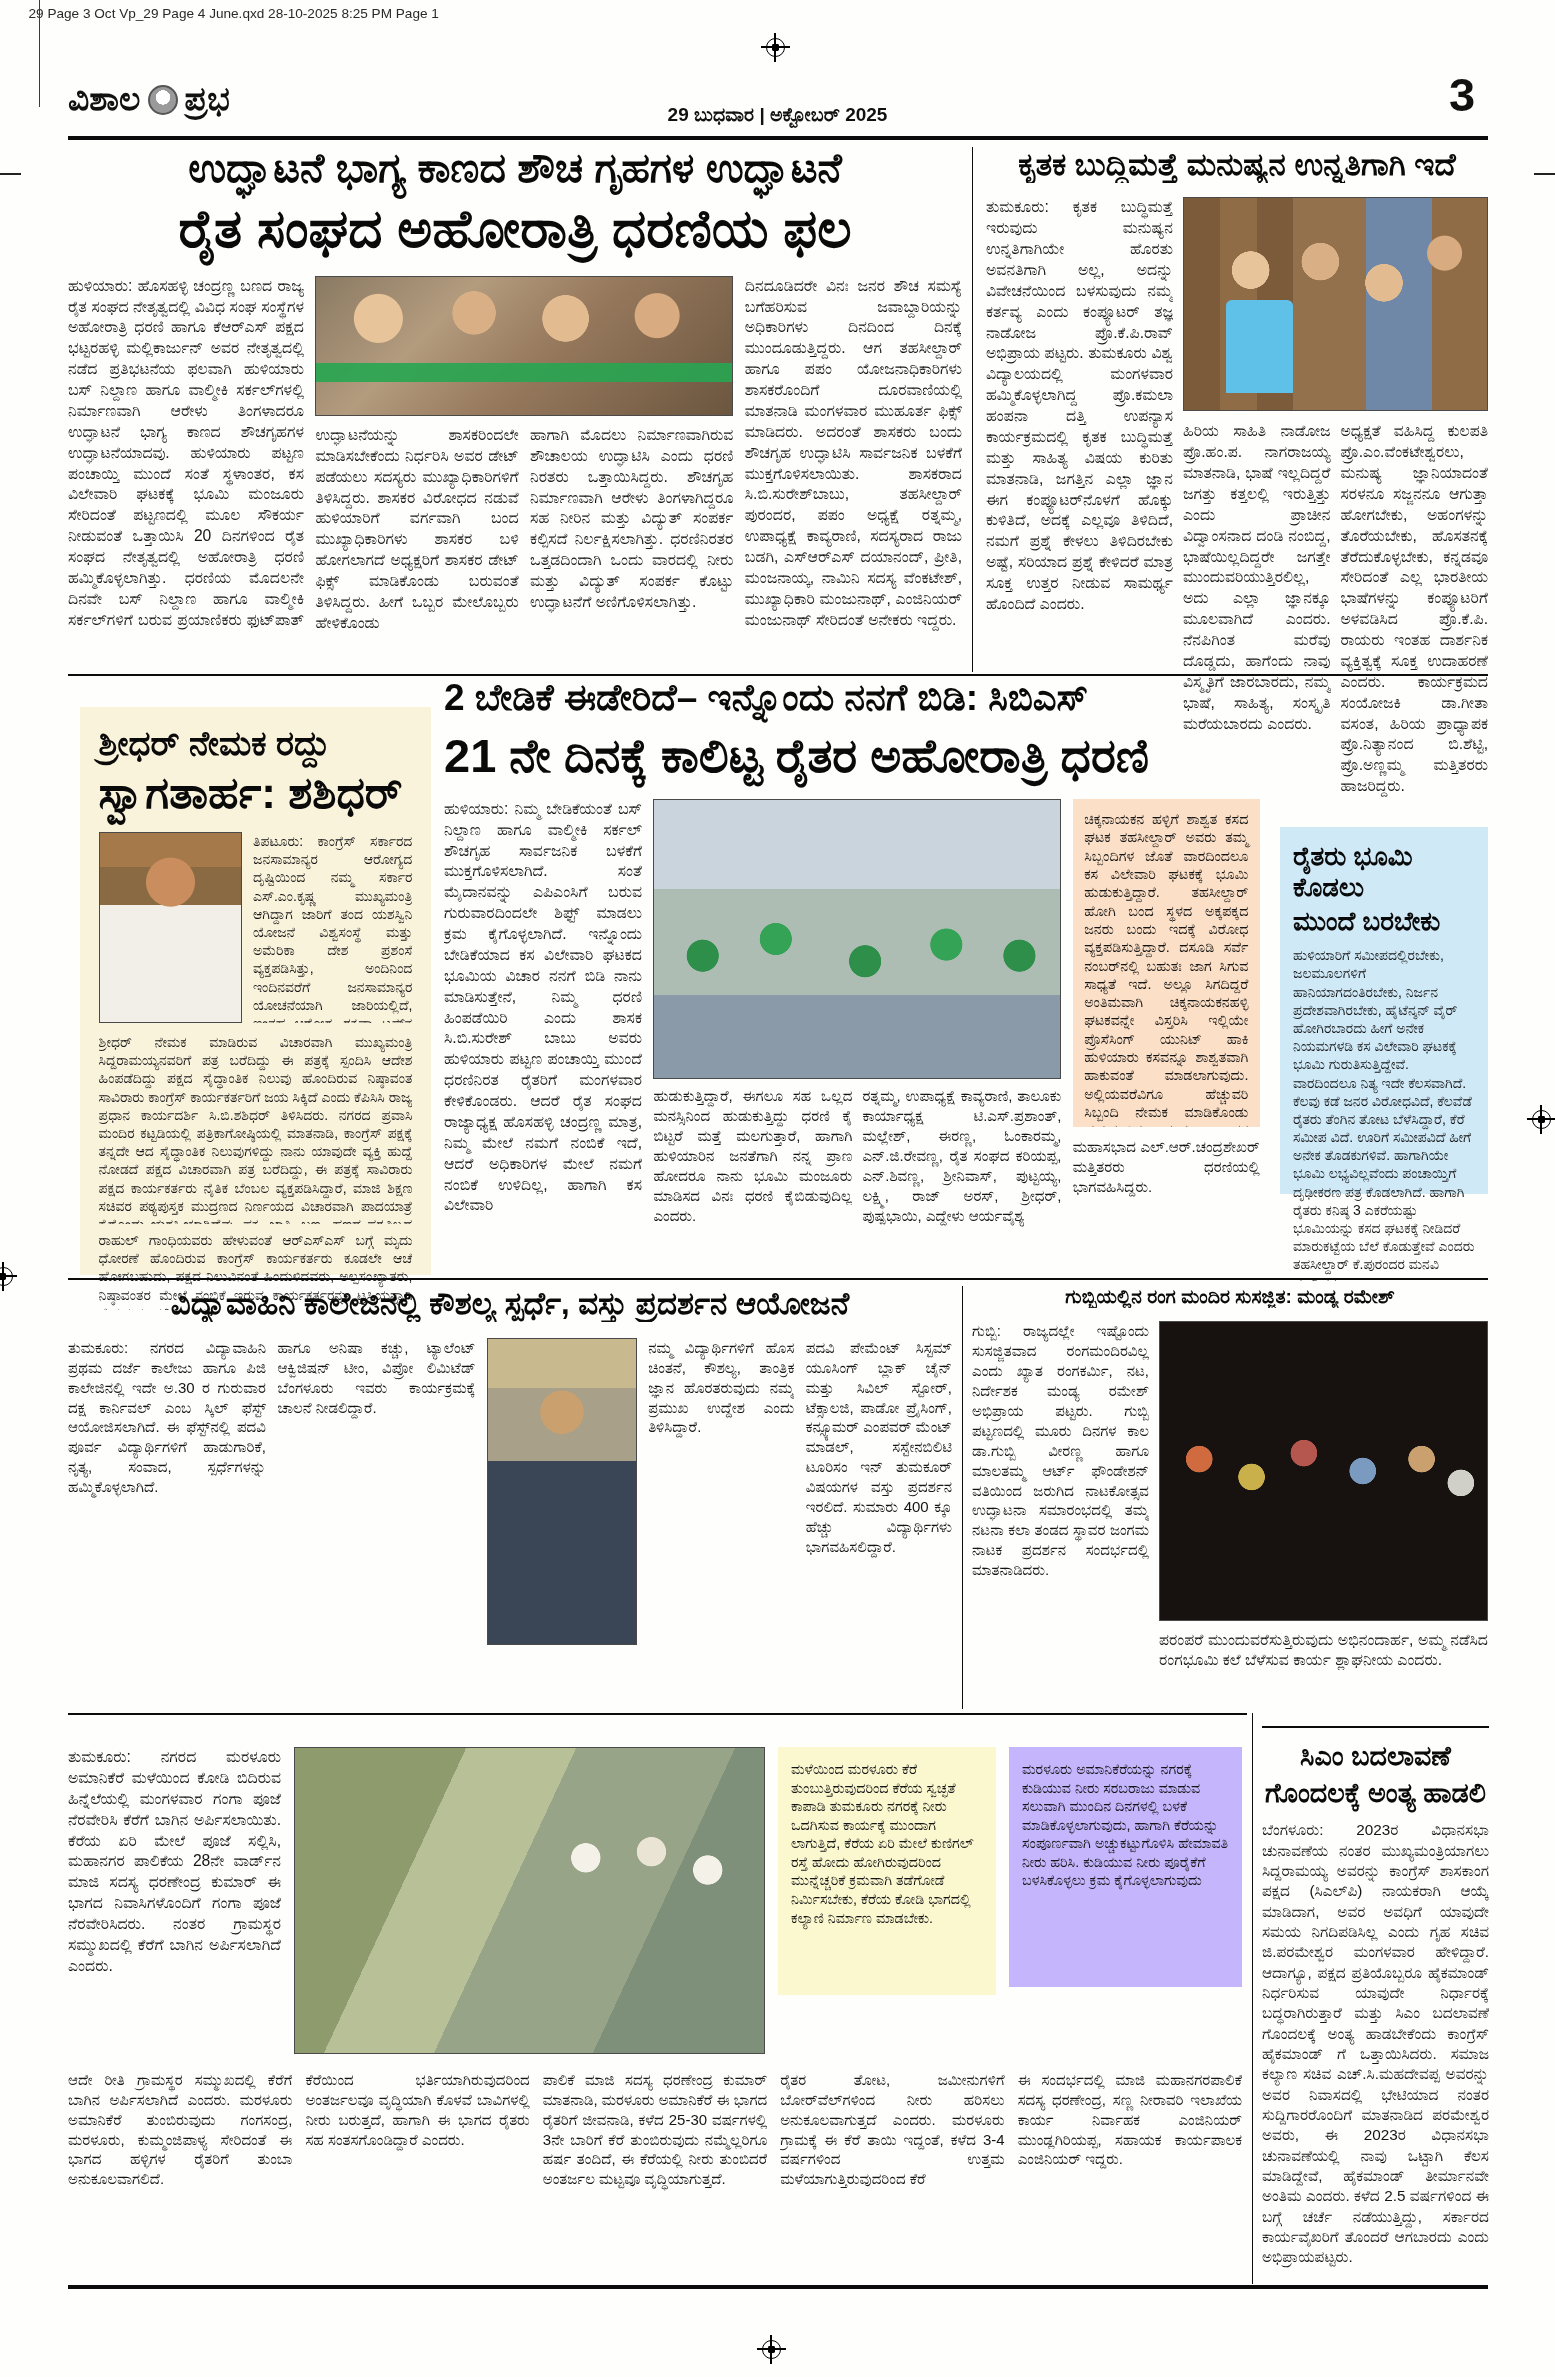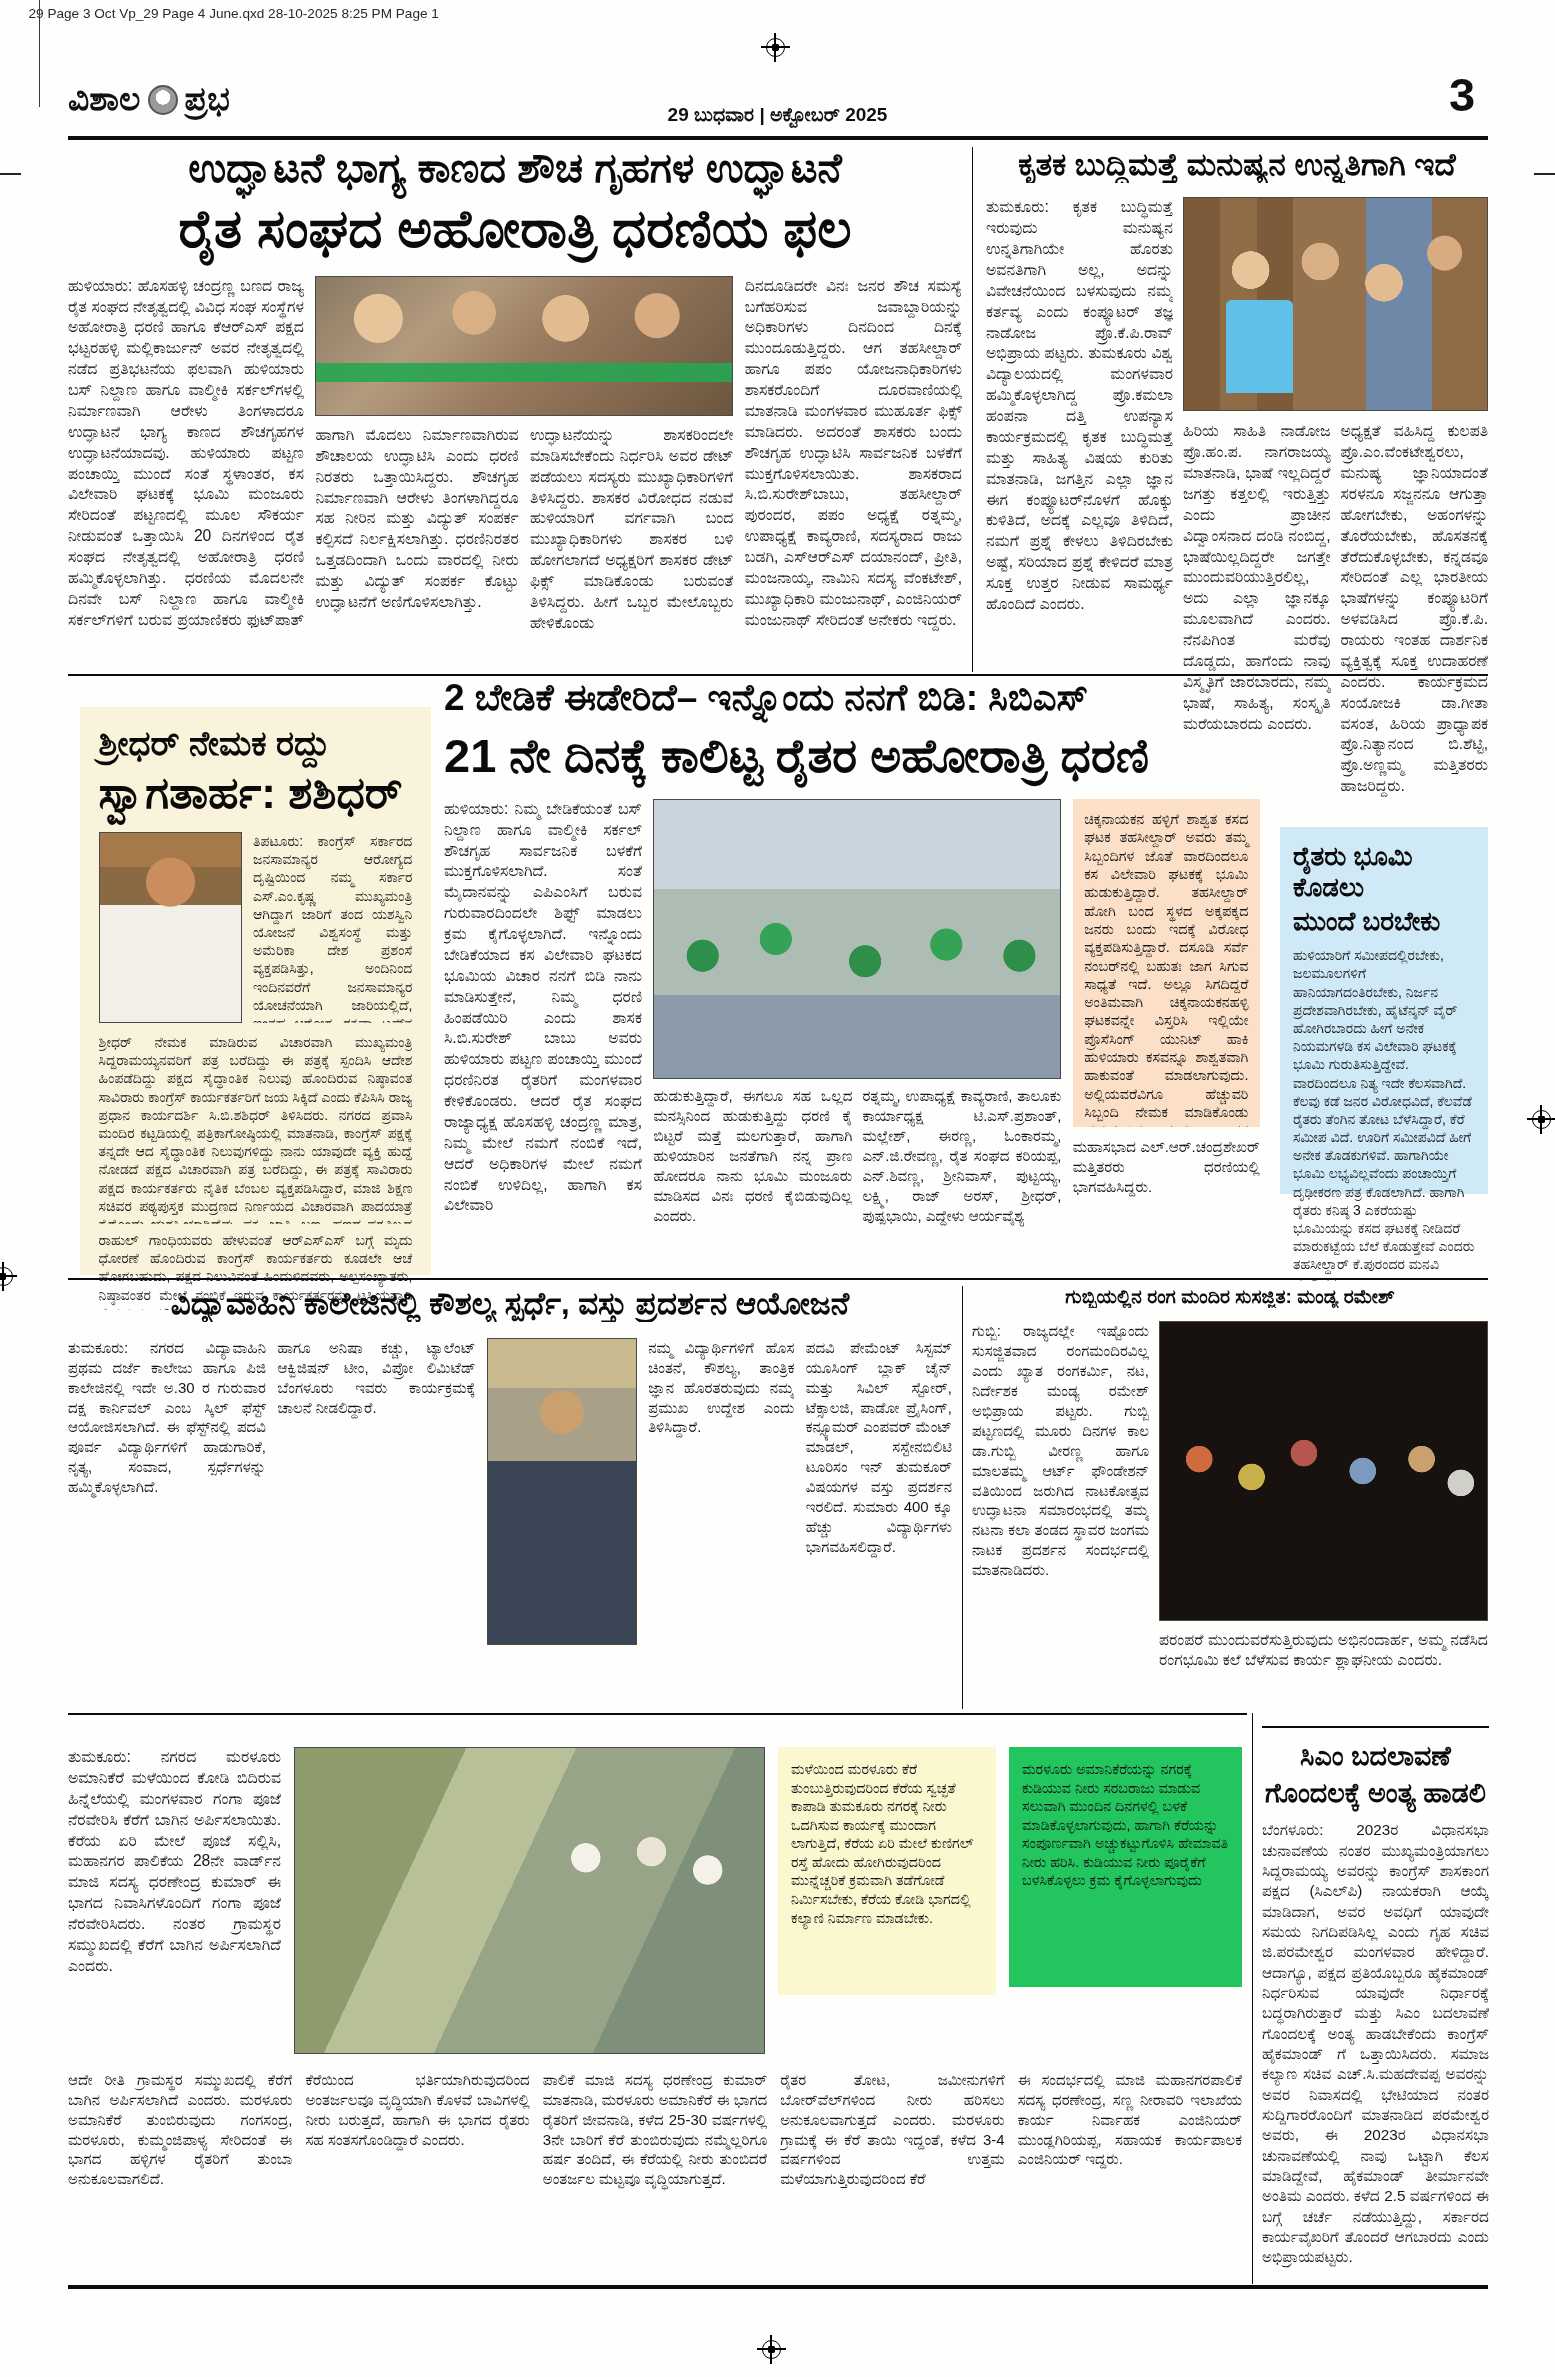--- a/index.html
+++ b/index.html
@@ -70,21 +70,21 @@
      radial-gradient(circle at 62% 36%,#f4f1e8 0 14.3px,transparent 15px),
      radial-gradient(circle at 76% 34%,#eae4d4 0 14.3px,transparent 15px),
      radial-gradient(circle at 88% 40%,#f4f1e8 0 14.3px,transparent 15px),
      linear-gradient(115deg,#8e9c6d 0 28%,#b8c098 28% 46%,#97a488 46% 72%,#7e9079 72% 100%);}
   
   .box{box-sizing:border-box;}
   .box-cream{background:#faf3dc;}
   .box-blue{background:#cfe9f7;}
   .box-peach{background:#fbdfc6;}
   .box-yellow{background:#fbf8d0;}
-  .box-lav{background:#22c55e;}
+  .box-lav{background:#c4b5fd;}
   .boxhead{font-weight:800;color:#0a0a0a;line-height:1.18;}
 </style>
 </head>
 <body>
 
 <div class="page">
 
   <div class="abs slug" style="left:28.5px;top:5.7px;">29 Page 3 Oct Vp_29 Page 4 June.qxd  28-10-2025  8:25 PM  Page 1</div>
   <div class="abs vline" style="left:39px;top:0;height:107px;"></div>
   <div class="abs cropdash" style="left:0;top:173px;width:21.4px;"></div>
@@ -125,22 +125,22 @@
   <div class="abs rule" style="left:68px;top:136px;width:1420px;height:4.3px;"></div>
 
   <div class="abs" style="left:68px;top:147px;width:894px;">
     <div class="head" style="font-size:41px;text-align:center;line-height:1.05;">ಉದ್ಘಾಟನೆ ಭಾಗ್ಯ ಕಾಣದ ಶೌಚ ಗೃಹಗಳ ಉದ್ಘಾಟನೆ</div>
     <div class="head" style="font-size:53px;text-align:center;line-height:1.05;margin-top:11.4px;">ರೈತ ಸಂಘದ ಅಹೋರಾತ್ರಿ ಧರಣಿಯ ಫಲ</div>
     <div style="display:flex;gap:11.4px;margin-top:18.6px;height:358px;">
       <div class="jtext" style="width:236px;height:100%;">ಹುಳಿಯಾರು: ಹೊಸಹಳ್ಳಿ ಚಂದ್ರಣ್ಣ ಬಣದ ರಾಜ್ಯ ರೈತ ಸಂಘದ ನೇತೃತ್ವದಲ್ಲಿ ವಿವಿಧ ಸಂಘ ಸಂಸ್ಥೆಗಳ ಅಹೋರಾತ್ರಿ ಧರಣಿ ಹಾಗೂ ಕೆಆರ್‌ಎಸ್ ಪಕ್ಷದ ಭಟ್ಟರಹಳ್ಳಿ ಮಲ್ಲಿಕಾರ್ಜುನ್ ಅವರ ನೇತೃತ್ವದಲ್ಲಿ ನಡೆದ ಪ್ರತಿಭಟನೆಯ ಫಲವಾಗಿ ಹುಳಿಯಾರು ಬಸ್ ನಿಲ್ದಾಣ ಹಾಗೂ ವಾಲ್ಮೀಕಿ ಸರ್ಕಲ್‌ಗಳಲ್ಲಿ ನಿರ್ಮಾಣವಾಗಿ ಆರೇಳು ತಿಂಗಳಾದರೂ ಉದ್ಘಾಟನೆ ಭಾಗ್ಯ ಕಾಣದ ಶೌಚಗೃಹಗಳ ಉದ್ಘಾಟನೆಯಾದವು.  ಹುಳಿಯಾರು ಪಟ್ಟಣ ಪಂಚಾಯ್ತಿ ಮುಂದೆ ಸಂತೆ ಸ್ಥಳಾಂತರ, ಕಸ ವಿಲೇವಾರಿ ಘಟಕಕ್ಕೆ ಭೂಮಿ ಮಂಜೂರು ಸೇರಿದಂತೆ ಪಟ್ಟಣದಲ್ಲಿ ಮೂಲ ಸೌಕರ್ಯ ನೀಡುವಂತೆ ಒತ್ತಾಯಿಸಿ 20 ದಿನಗಳಿಂದ ರೈತ ಸಂಘದ ನೇತೃತ್ವದಲ್ಲಿ ಅಹೋರಾತ್ರಿ ಧರಣಿ ಹಮ್ಮಿಕೊಳ್ಳಲಾಗಿತ್ತು. ಧರಣಿಯ ಮೊದಲನೇ ದಿನವೇ ಬಸ್ ನಿಲ್ದಾಣ ಹಾಗೂ ವಾಲ್ಮೀಕಿ ಸರ್ಕಲ್‌ಗಳಿಗೆ ಬರುವ ಪ್ರಯಾಣಿಕರು ಫುಟ್‌ಪಾತ್ ವ್ಯಾಪಾರಿಗಳಿಗೆ ಶೌಚಗೃಹ ಇಲ್ಲದೆ ಬಯಲೇ ಗತಿಯಾಗಿದೆ. ಮಹಿಳೆಯರ ಪಾಡಂತೂ ಹೇಳೀರದಾಗಿದೆ.</div>
       <div style="width:418px;display:flex;flex-direction:column;">
         <div class="photo ph-ribbon" style="width:100%;height:180px;"></div>
         <div style="display:flex;gap:11.4px;margin-top:8.6px;flex:1;">
+          <div class="jtext" style="flex:1;height:100%;">ಉದ್ಘಾಟನೆಯನ್ನು ಶಾಸಕರಿಂದಲೇ ಮಾಡಿಸಬೇಕೆಂದು ನಿರ್ಧರಿಸಿ ಅವರ ಡೇಟ್ ಪಡೆಯಲು ಸದಸ್ಯರು ಮುಖ್ಯಾಧಿಕಾರಿಗಳಿಗೆ ತಿಳಿಸಿದ್ದರು. ಶಾಸಕರ ವಿರೋಧದ ನಡುವೆ ಹುಳಿಯಾರಿಗೆ ವರ್ಗವಾಗಿ ಬಂದ ಮುಖ್ಯಾಧಿಕಾರಿಗಳು ಶಾಸಕರ ಬಳಿ ಹೋಗಲಾಗದೆ ಅಧ್ಯಕ್ಷರಿಗೆ ಶಾಸಕರ ಡೇಟ್ ಫಿಕ್ಸ್ ಮಾಡಿಕೊಂಡು ಬರುವಂತೆ ತಿಳಿಸಿದ್ದರು. ಹೀಗೆ ಒಬ್ಬರ ಮೇಲೊಬ್ಬರು ಹೇಳಿಕೊಂಡು</div>
           <div class="jtext" style="flex:1;height:100%;">ಹಾಗಾಗಿ ಮೊದಲು ನಿರ್ಮಾಣವಾಗಿರುವ ಶೌಚಾಲಯ ಉದ್ಘಾಟಿಸಿ ಎಂದು ಧರಣಿ ನಿರತರು ಒತ್ತಾಯಿಸಿದ್ದರು. ಶೌಚಗೃಹ ನಿರ್ಮಾಣವಾಗಿ ಆರೇಳು ತಿಂಗಳಾಗಿದ್ದರೂ ಸಹ ನೀರಿನ ಮತ್ತು ವಿದ್ಯುತ್ ಸಂಪರ್ಕ ಕಲ್ಪಿಸದೆ ನಿರ್ಲಕ್ಷಿಸಲಾಗಿತ್ತು. ಧರಣಿನಿರತರ ಒತ್ತಡದಿಂದಾಗಿ ಒಂದು ವಾರದಲ್ಲಿ ನೀರು ಮತ್ತು ವಿದ್ಯುತ್ ಸಂಪರ್ಕ ಕೊಟ್ಟು ಉದ್ಘಾಟನೆಗೆ ಅಣಿಗೊಳಿಸಲಾಗಿತ್ತು.</div>
-          <div class="jtext" style="flex:1;height:100%;">ಉದ್ಘಾಟನೆಯನ್ನು ಶಾಸಕರಿಂದಲೇ ಮಾಡಿಸಬೇಕೆಂದು ನಿರ್ಧರಿಸಿ ಅವರ ಡೇಟ್ ಪಡೆಯಲು ಸದಸ್ಯರು ಮುಖ್ಯಾಧಿಕಾರಿಗಳಿಗೆ ತಿಳಿಸಿದ್ದರು. ಶಾಸಕರ ವಿರೋಧದ ನಡುವೆ ಹುಳಿಯಾರಿಗೆ ವರ್ಗವಾಗಿ ಬಂದ ಮುಖ್ಯಾಧಿಕಾರಿಗಳು ಶಾಸಕರ ಬಳಿ ಹೋಗಲಾಗದೆ ಅಧ್ಯಕ್ಷರಿಗೆ ಶಾಸಕರ ಡೇಟ್ ಫಿಕ್ಸ್ ಮಾಡಿಕೊಂಡು ಬರುವಂತೆ ತಿಳಿಸಿದ್ದರು. ಹೀಗೆ ಒಬ್ಬರ ಮೇಲೊಬ್ಬರು ಹೇಳಿಕೊಂಡು</div>
         </div>
       </div>
       <div class="jtext" style="flex:1;height:100%;">ದಿನದೂಡಿದರೇ ವಿನಃ ಜನರ ಶೌಚ ಸಮಸ್ಯೆ ಬಗೆಹರಿಸುವ ಜವಾಬ್ದಾರಿಯನ್ನು ಅಧಿಕಾರಿಗಳು ದಿನದಿಂದ ದಿನಕ್ಕೆ ಮುಂದೂಡುತ್ತಿದ್ದರು. ಆಗ ತಹಸೀಲ್ದಾರ್ ಹಾಗೂ ಪಪಂ ಯೋಜನಾಧಿಕಾರಿಗಳು ಶಾಸಕರೊಂದಿಗೆ ದೂರವಾಣಿಯಲ್ಲಿ ಮಾತನಾಡಿ ಮಂಗಳವಾರ ಮುಹೂರ್ತ ಫಿಕ್ಸ್ ಮಾಡಿದರು. ಅದರಂತೆ ಶಾಸಕರು ಬಂದು ಶೌಚಗೃಹ ಉದ್ಘಾಟಿಸಿ ಸಾರ್ವಜನಿಕ ಬಳಕೆಗೆ ಮುಕ್ತಗೊಳಿಸಲಾಯಿತು. ಶಾಸಕರಾದ ಸಿ.ಬಿ.ಸುರೇಶ್‌ಬಾಬು, ತಹಸೀಲ್ದಾರ್ ಪುರಂದರ, ಪಪಂ ಅಧ್ಯಕ್ಷೆ ರತ್ನಮ್ಮ, ಉಪಾಧ್ಯಕ್ಷೆ ಕಾವ್ಯರಾಣಿ, ಸದಸ್ಯರಾದ ರಾಜು ಬಡಗಿ, ಎಸ್‌ಆರ್‌ಎಸ್ ದಯಾನಂದ್, ಪ್ರೀತಿ, ಮಂಜನಾಯ್ಕ, ನಾಮಿನಿ ಸದಸ್ಯ ವೆಂಕಟೇಶ್, ಮುಖ್ಯಾಧಿಕಾರಿ ಮಂಜುನಾಥ್, ಎಂಜಿನಿಯರ್ ಮಂಜುನಾಥ್ ಸೇರಿದಂತೆ ಅನೇಕರು ಇದ್ದರು.</div>
     </div>
   </div>
 
   <div class="abs rule" style="left:972px;top:147px;width:1.4px;height:525px;"></div>
 
   <div class="abs" style="left:986px;top:147px;width:502px;">
     <div class="head" style="font-size:31px;text-align:center;white-space:nowrap;overflow:hidden;">ಕೃತಕ ಬುದ್ಧಿಮತ್ತೆ ಮನುಷ್ಯನ ಉನ್ನತಿಗಾಗಿ ಇದೆ</div>

